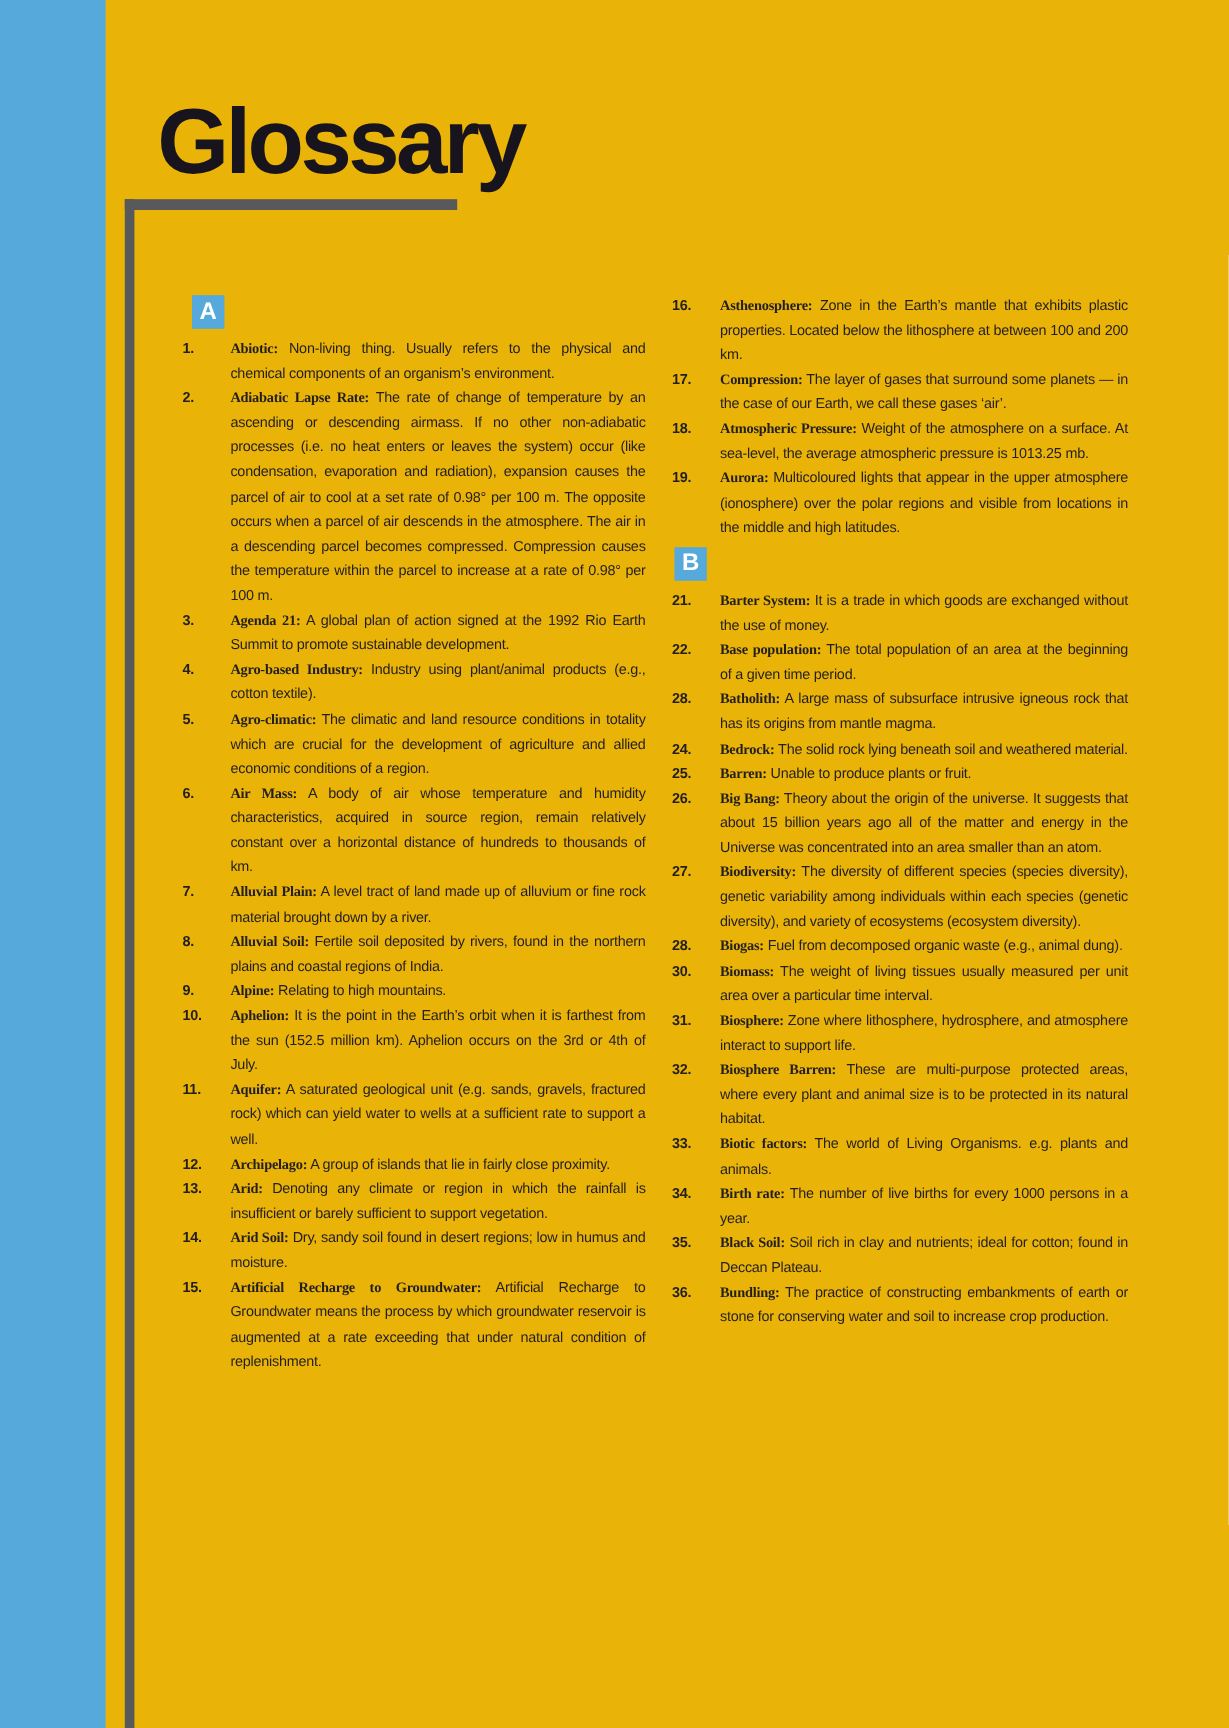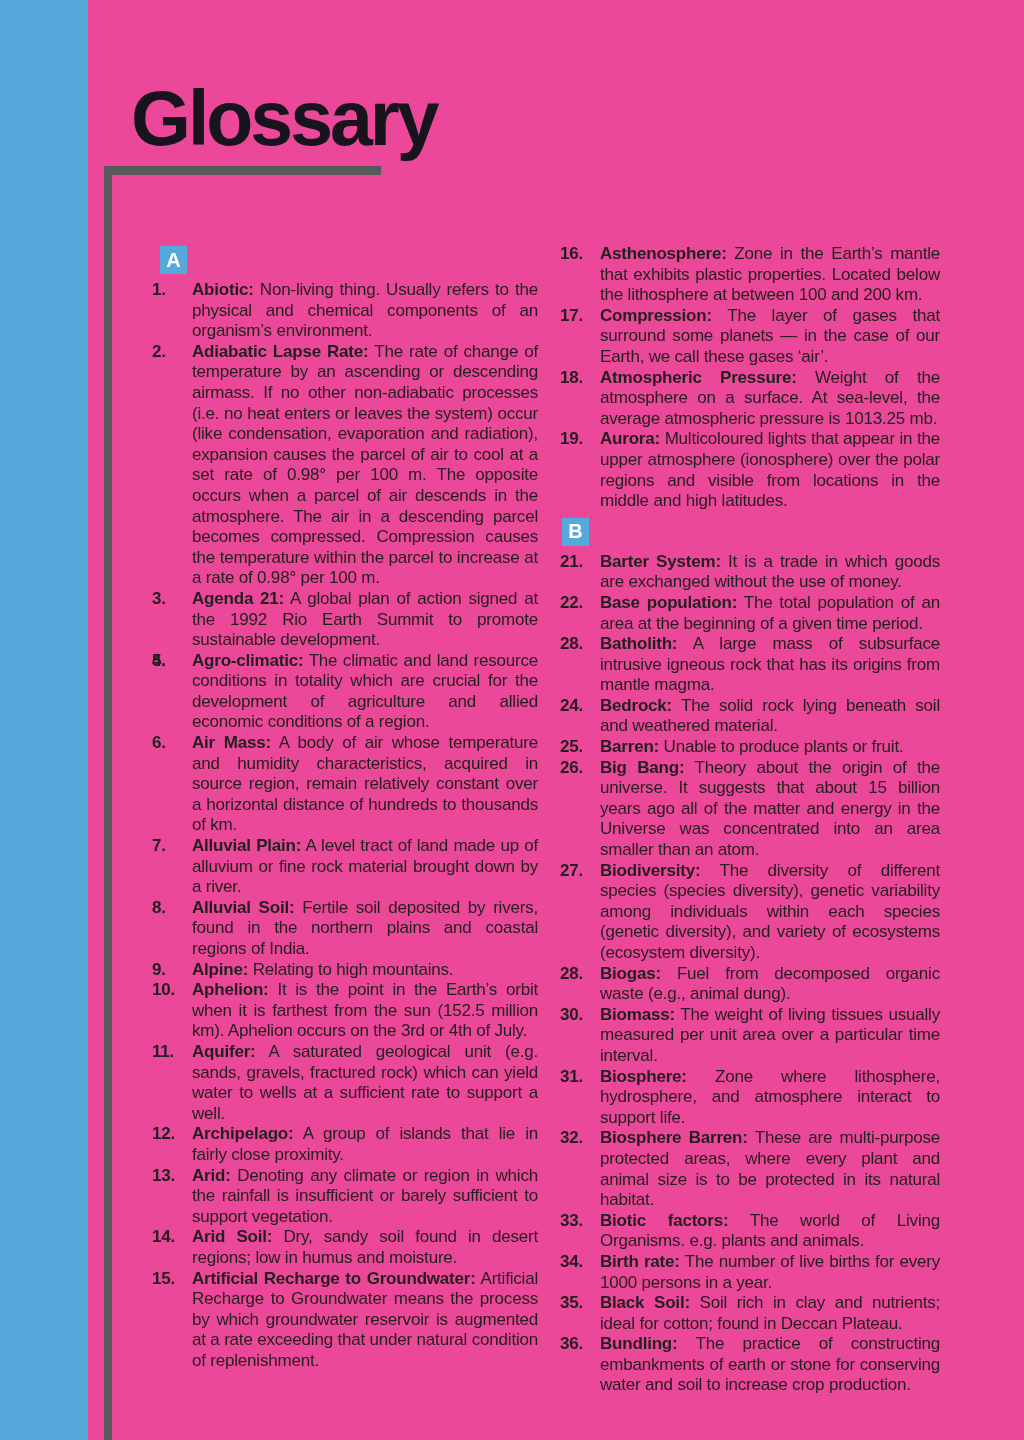--- a/index.html
+++ b/index.html
@@ -7,21 +7,21 @@
     --frame: #58595b;
     --text: #231f20;
     --title: #17141d;
   }
   * { margin: 0; padding: 0; box-sizing: border-box; }
   html, body { background: #ffffff; }
   .page {
     position: relative;
     width: 1024px;
     height: 1440px;
-    background: #ec4899;
+    background: #eab308;
     overflow: hidden;
     font-family: "Liberation Sans", sans-serif;
   }
   .sidebar {
     position: absolute;
     left: 0; top: 0;
     width: 88px; height: 1440px;
     background: var(--accent);
   }
   .frame-h {
@@ -64,48 +64,48 @@
     display: flex;
     align-items: center;
     justify-content: center;
     margin: 2px 0 6px 8px;
   }
   .col-right .badge { margin: 6px 0 6px 2px; }
   .entry {
     position: relative;
     padding-left: 40px;
     text-align: justify;
-    font-size: 17px;
+    font-size: 12px;
     line-height: 20.6px;
     letter-spacing: -0.2px;
     color: var(--text);
   }
   .entry .num {
     position: absolute;
     left: 0; top: 0;
     font-weight: bold;
   }
-  .entry .term { font-weight: bold; }
+  .entry .term { font-weight: bold; font-family: Liberation Serif, serif; }
 </style>
 </head>
 <body>
 
 <div class="page">
   <div class="sidebar"></div>
   <h1 class="page-title">Glossary</h1>
   <div class="frame-h"></div>
   <div class="frame-v"></div>
 
   <div class="content">
     <div class="col col-left">
         <div class="badge">A</div>
         <div class="entry"><span class="num">1.</span><span class="body"><b class="term">Abiotic:</b><span class="def"> Non-living thing. Usually refers to the physical and chemical components of an organism’s environment.</span></span></div>
         <div class="entry"><span class="num">2.</span><span class="body"><b class="term">Adiabatic Lapse Rate:</b><span class="def"> The rate of change of temperature by an ascending or descending airmass. If no other non-adiabatic processes (i.e. no heat enters or leaves the system) occur (like condensation, evaporation and radiation), expansion causes the parcel of air to cool at a set rate of 0.98° per 100 m. The opposite occurs when a parcel of air descends in the atmosphere. The air in a descending parcel becomes compressed. Compression causes the temperature within the parcel to increase at a rate of 0.98° per 100 m.</span></span></div>
         <div class="entry"><span class="num">3.</span><span class="body"><b class="term">Agenda 21:</b><span class="def"> A global plan of action signed at the 1992 Rio Earth Summit to promote sustainable development.</span></span></div>
-        <div class="entry"><span class="num">4.</span></div>
+        <div class="entry"><span class="num">4.</span><span class="body"><b class="term">Agro-based Industry:</b><span class="def"> Industry using plant/animal products (e.g., cotton textile).</span></span></div>
         <div class="entry"><span class="num">5.</span><span class="body"><b class="term">Agro-climatic:</b><span class="def"> The climatic and land resource conditions in totality which are crucial for the development of agriculture and allied economic conditions of a region.</span></span></div>
         <div class="entry"><span class="num">6.</span><span class="body"><b class="term">Air Mass:</b><span class="def"> A body of air whose temperature and humidity characteristics, acquired in source region, remain relatively constant over a horizontal distance of hundreds to thousands of km.</span></span></div>
         <div class="entry"><span class="num">7.</span><span class="body"><b class="term">Alluvial Plain:</b><span class="def"> A level tract of land made up of alluvium or fine rock material brought down by a river.</span></span></div>
         <div class="entry"><span class="num">8.</span><span class="body"><b class="term">Alluvial Soil:</b><span class="def"> Fertile soil deposited by rivers, found in the northern plains and coastal regions of India.</span></span></div>
         <div class="entry"><span class="num">9.</span><span class="body"><b class="term">Alpine:</b><span class="def"> Relating to high mountains.</span></span></div>
         <div class="entry"><span class="num">10.</span><span class="body"><b class="term">Aphelion:</b><span class="def"> It is the point in the Earth’s orbit when it is farthest from the sun (152.5 million km). Aphelion occurs on the 3rd or 4th of July.</span></span></div>
         <div class="entry"><span class="num">11.</span><span class="body"><b class="term">Aquifer:</b><span class="def"> A saturated geological unit (e.g. sands, gravels, fractured rock) which can yield water to wells at a sufficient rate to support a well.</span></span></div>
         <div class="entry"><span class="num">12.</span><span class="body"><b class="term">Archipelago:</b><span class="def"> A group of islands that lie in fairly close proximity.</span></span></div>
         <div class="entry"><span class="num">13.</span><span class="body"><b class="term">Arid:</b><span class="def"> Denoting any climate or region in which the rainfall is insufficient or barely sufficient to support vegetation.</span></span></div>
         <div class="entry"><span class="num">14.</span><span class="body"><b class="term">Arid Soil:</b><span class="def"> Dry, sandy soil found in desert regions; low in humus and moisture.</span></span></div>

